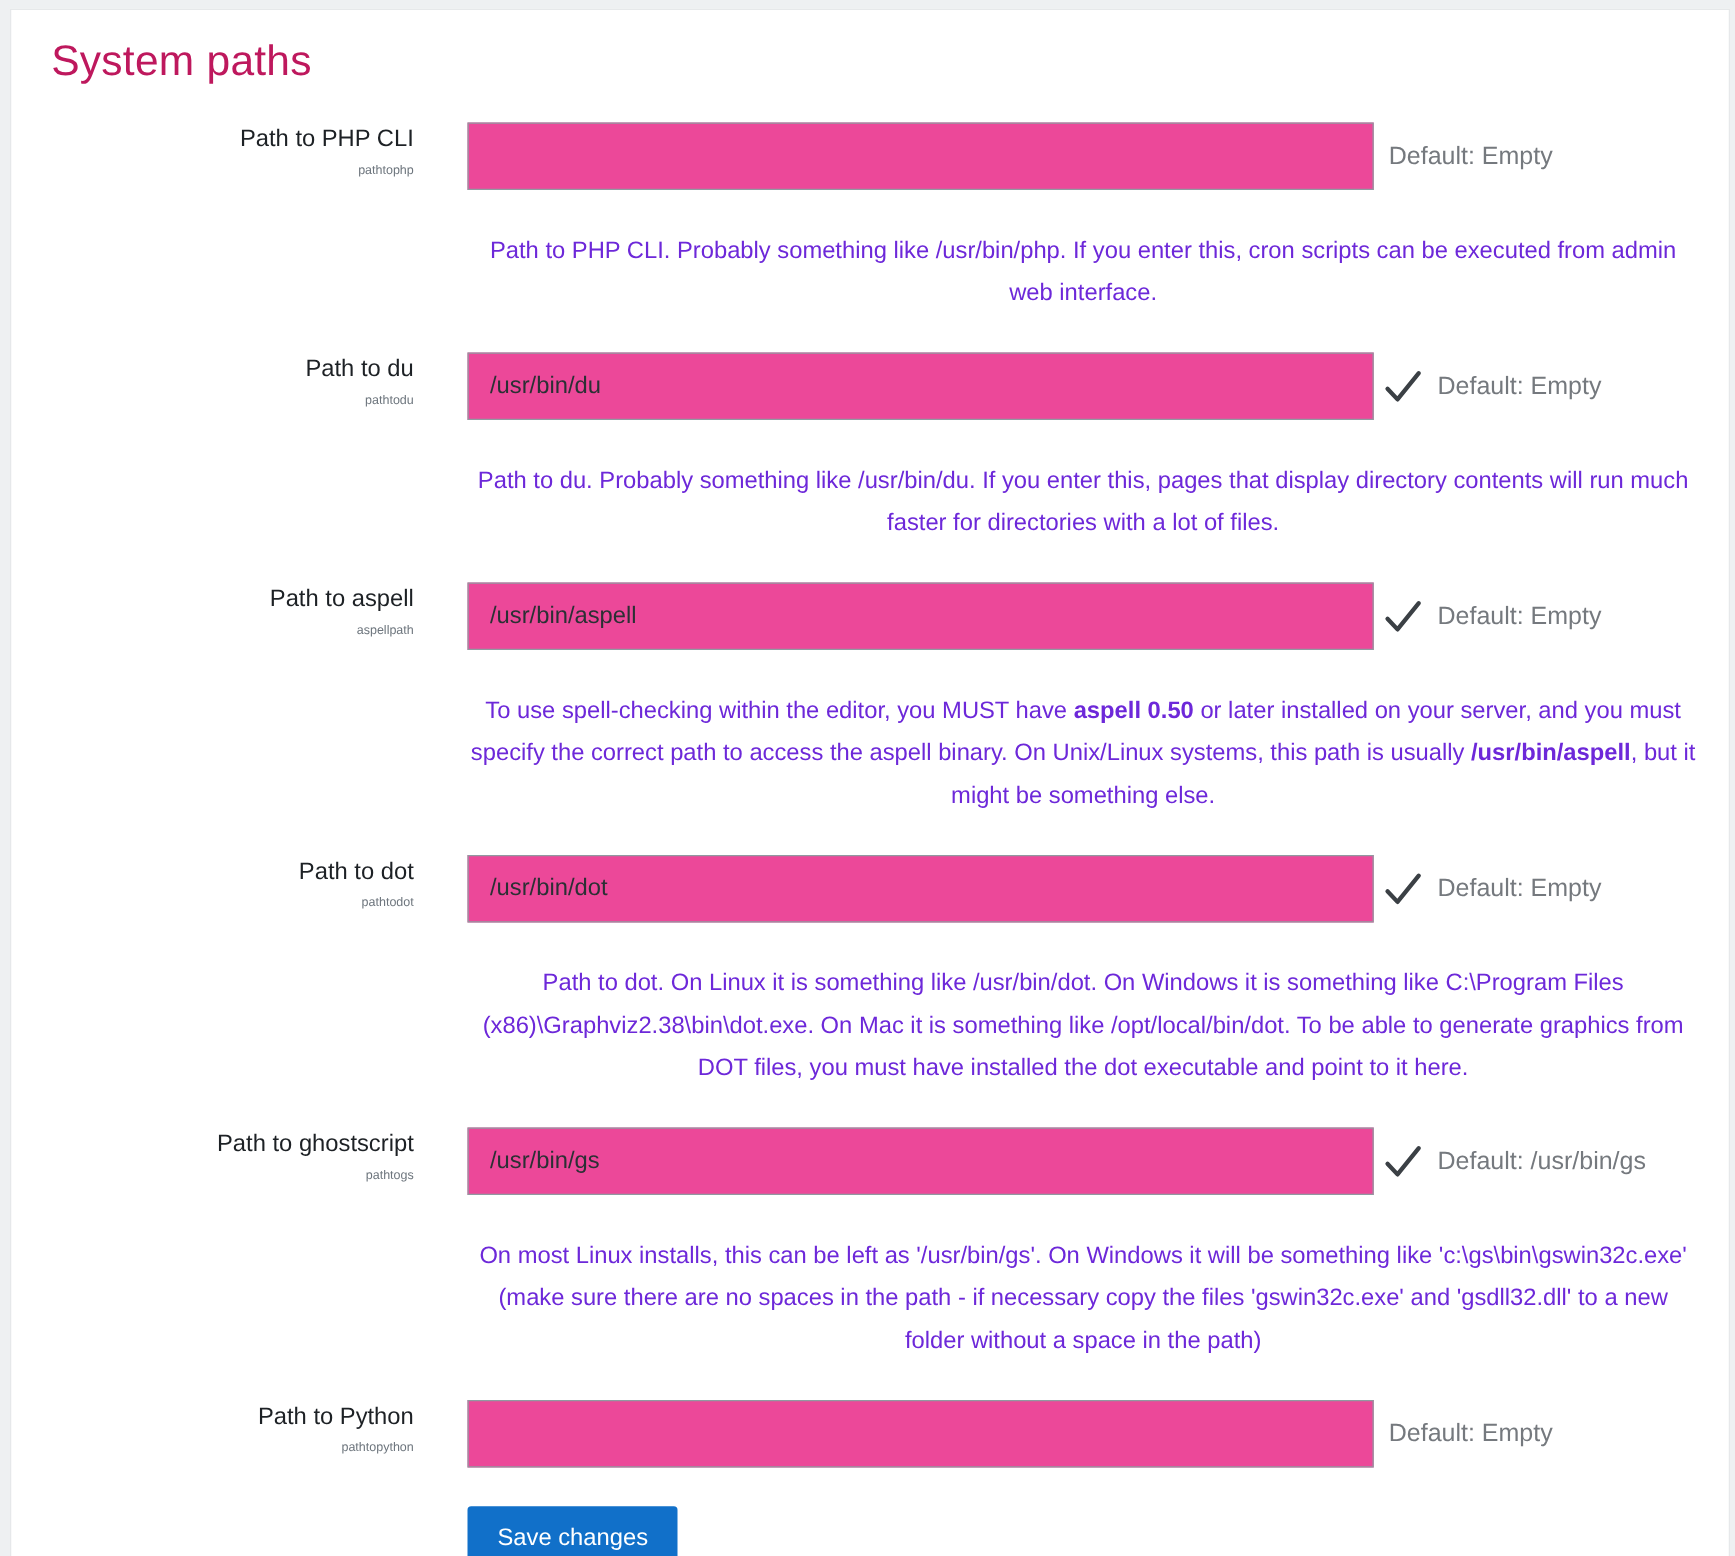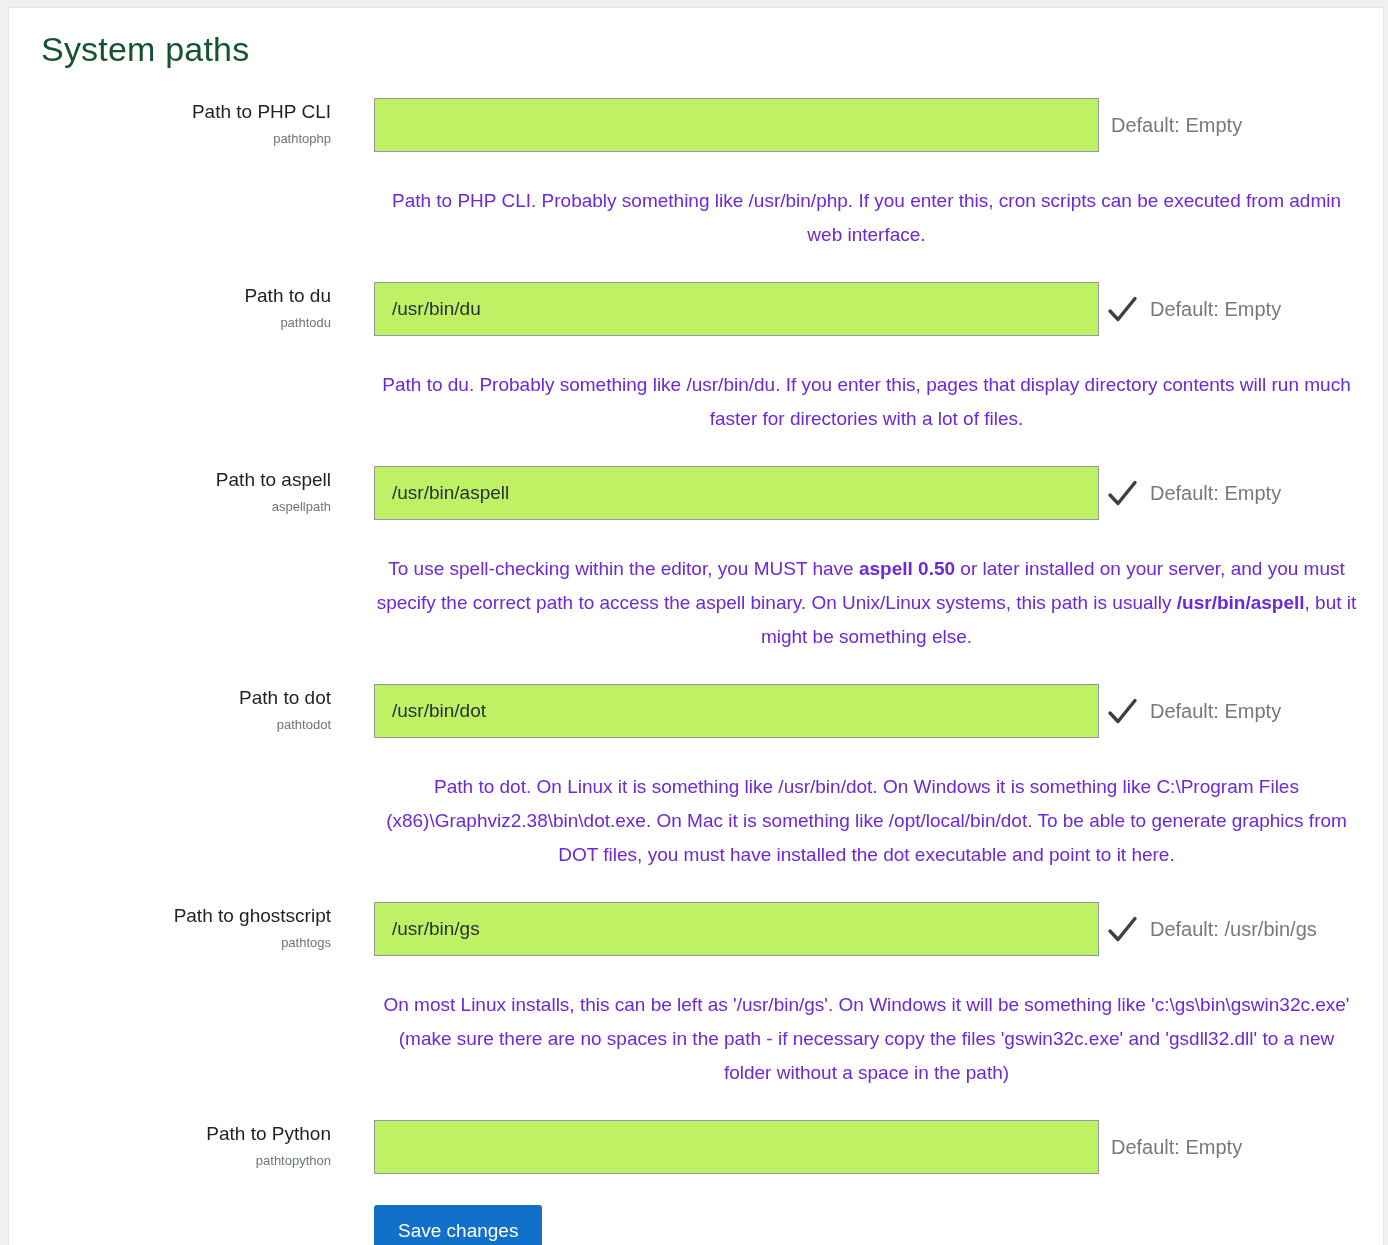--- a/index.html
+++ b/index.html
@@ -14,46 +14,46 @@
   .page {
     margin: 7px 4px 4px 8px;
     min-height: 1233px;
     background: #ffffff;
     border: 1px solid #e6e8ea;
     padding: 22px 24px 24px 24px;
   }
   .page-title {
     font-size: 34px;
     font-weight: 400;
-    color: #14532d;
+    color: #be185d;
     margin: 0 0 20px 8px;
     letter-spacing: 0.2px;
   }
   .setting-row { display: flex; margin-bottom: 21px; }
   .label-col { width: 298px; flex: none; text-align: right; padding-top: 11px; }
   .setting-label {
     font-size: 19px;
     color: #1d2125;
     line-height: 1.3;
     display: block;
   }
   .setting-code {
-    font-size: 13px;
+    font-size: 10px;
     color: #6d757d;
     margin-top: 6px;
   }
   .control-col { flex: 1; margin-left: 43px; }
   .control-line { display: flex; align-items: center; height: 72px; }
   .text-input {
     width: 725px;
     height: 54px;
     flex: none;
     border: 1px solid #9199a1;
     border-radius: 0;
-    background: #bef264;
+    background: #ec4899;
     padding: 0 17px;
     font-size: 19px;
     color: #2b3034;
     font-family: "Liberation Sans", sans-serif;
     outline: none;
   }
   .check {
     flex: none;
     margin-left: 8px;
     display: flex;

